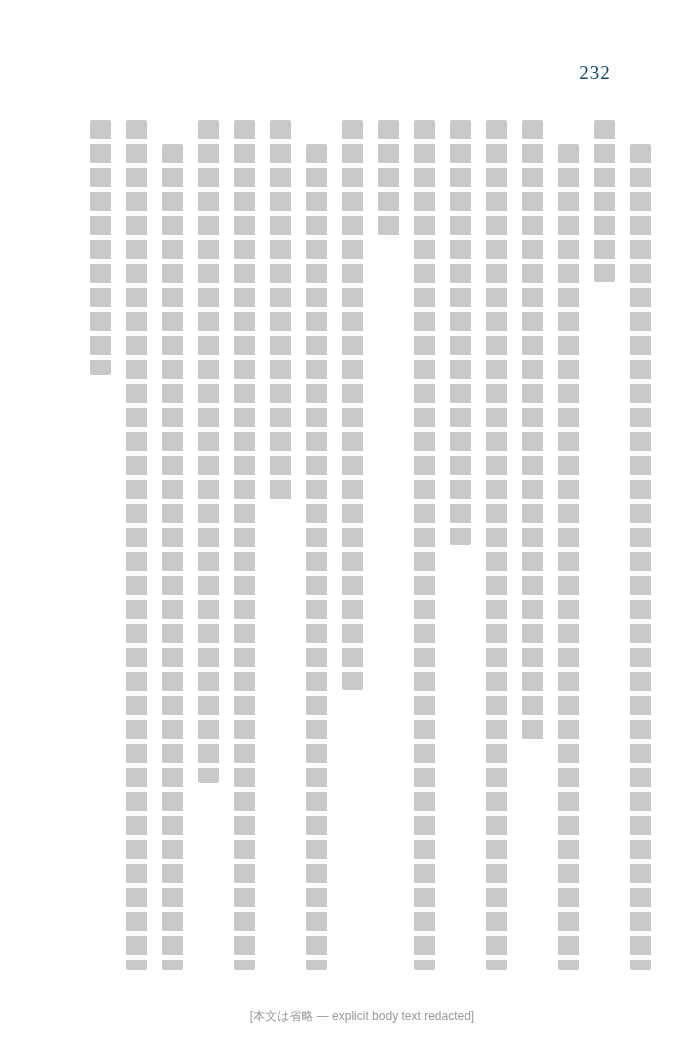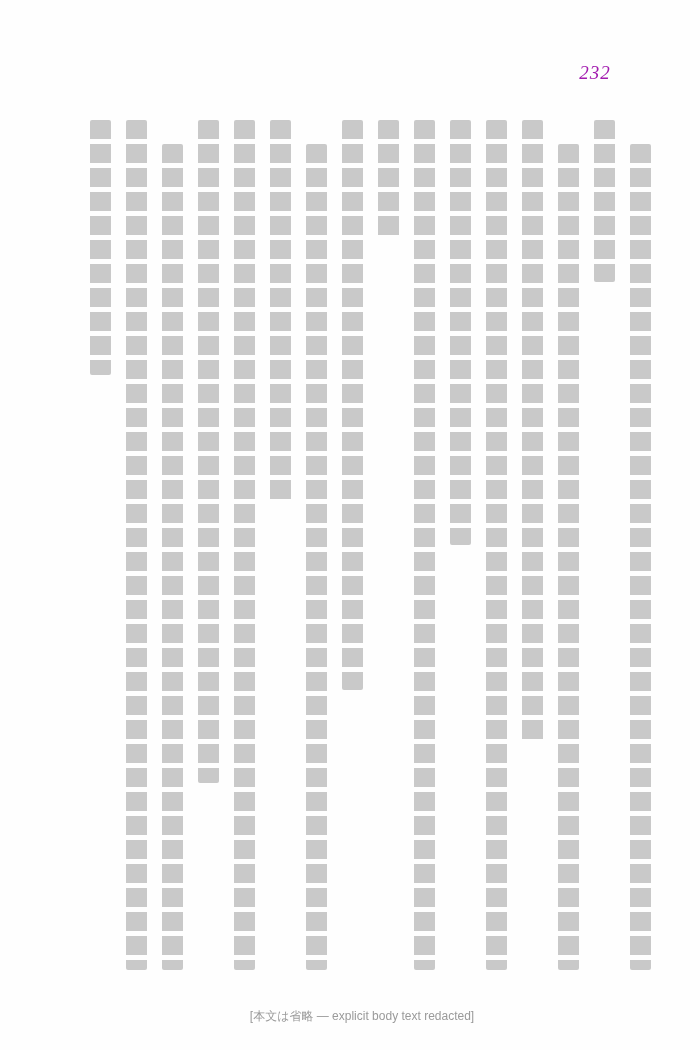--- a/index.html
+++ b/index.html
@@ -12,22 +12,21 @@
     font-family: "Liberation Serif", serif;
   }
   .page-number {
     position: absolute;
     top: 62px;
     left: 570px;
     width: 50px;
     text-align: center;
     font-size: 19px;
     letter-spacing: 1px;
-    color: #a21caf;
-    font-style: italic;
+    color: #0c4a6e;
   }
   
   .text-columns {
     position: absolute;
     top: 120px;
     right: 48px;
     height: 850px;
     display: flex;
     flex-direction: row-reverse; 
     gap: 13px;

